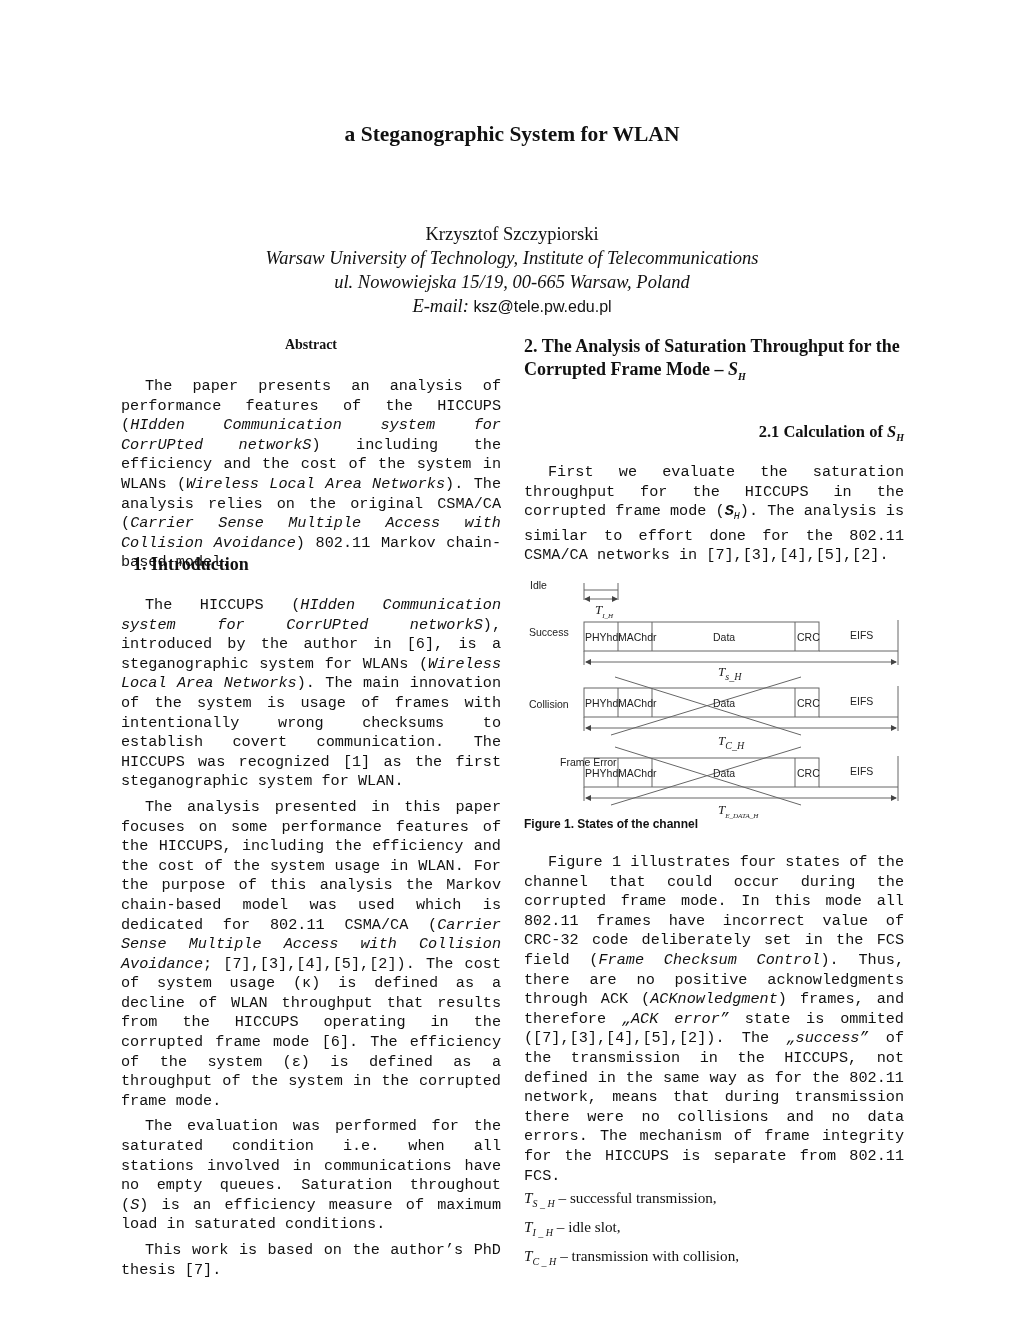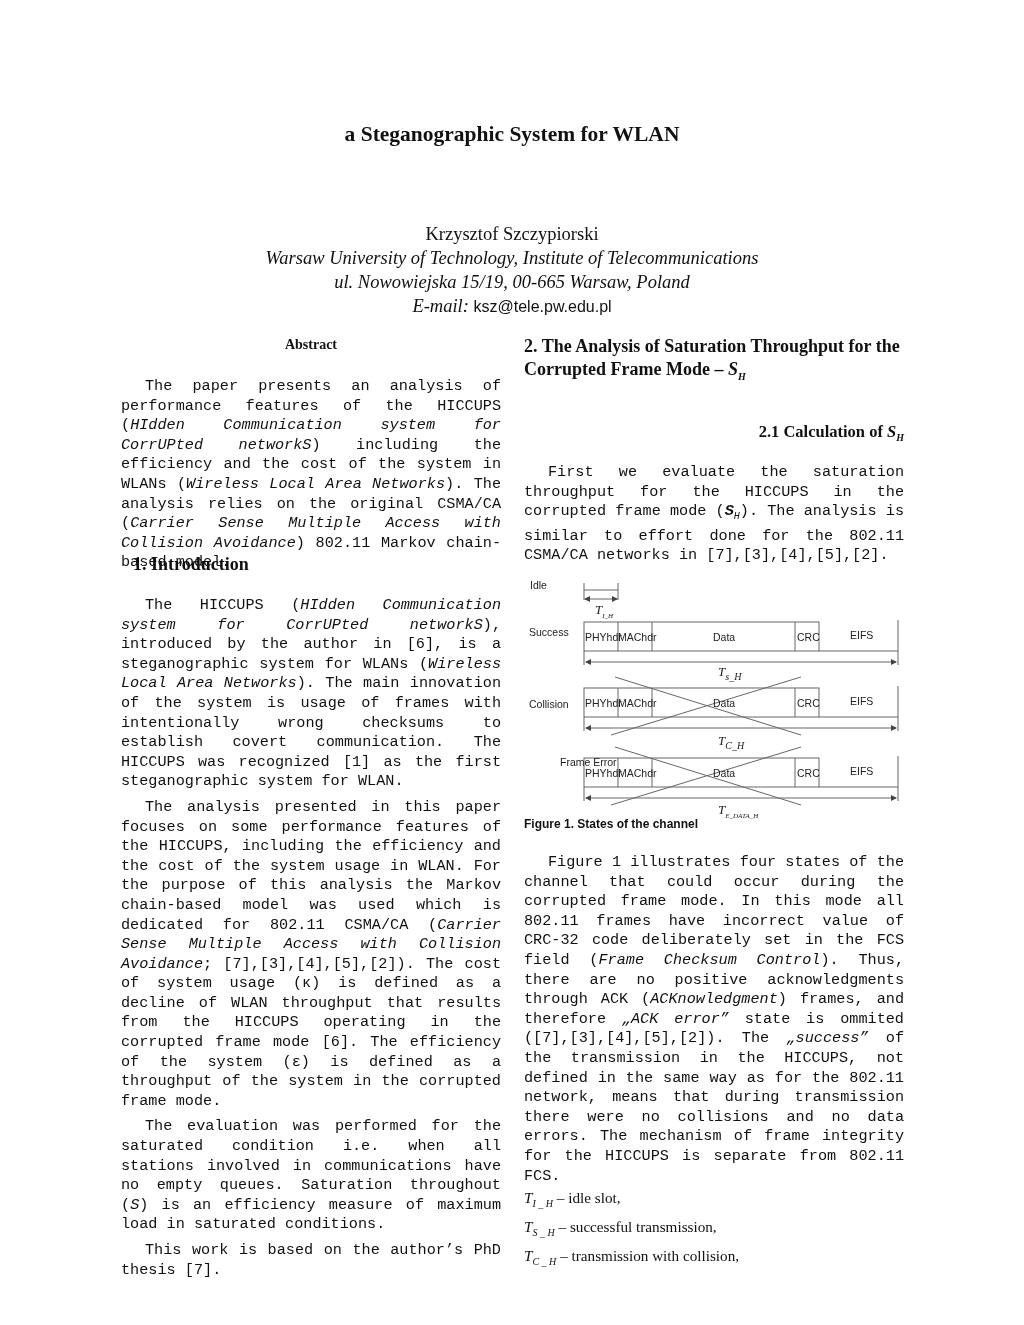--- a/index.html
+++ b/index.html
@@ -137,17 +137,17 @@
   <span class="abs" style="left:198px; top:89px; font-family:'Liberation Serif',serif; font-style:italic; font-size:13px;"><span>T</span><sub style="font-size:10px;">s_H</sub></span>
   <span class="abs" style="left:198px; top:158px; font-family:'Liberation Serif',serif; font-style:italic; font-size:13px;"><span>T</span><sub style="font-size:10px;text-align:right;">C_H</sub></span>
   <span class="abs" style="left:198px; top:227px; font-family:'Liberation Serif',serif; font-style:italic; font-size:13px;"><span>T</span><sub style="font-size:7px;">E_DATA_H</sub></span>
 </div>
 
 <div class="abs figcap" style="left:524px; top:817px;">Figure 1. States of the channel</div>
 
 <div class="abs col colR" style="top:853px;">
   <p><span>Figure 1 illustrates four states of the channel that could occur during the corrupted frame mode. In this mode all 802.11 frames have incorrect value of CRC-32 code deliberately set in the FCS field (</span><span class="it">Frame Checksum Control</span><span>). Thus, there are no positive acknowledgments through ACK (</span><span class="it">ACKnowledgment</span><span>) frames, and therefore </span><span class="it">„ACK error”</span><span> state is ommited ([7],[3],[4],[5],[2]). The </span><span class="it">„success”</span><span> of the transmission in the HICCUPS, not defined in the same way as for the 802.11 network, means that during transmission there were no collisions and no data errors. The mechanism of frame integrity for the HICCUPS is separate from 802.11 FCS.</span></p>
   <div class="defs">
+    <div><span class="it">T</span><sub>S _ H</sub><span> – successful transmission,</span></div>
     <div><span class="it">T</span><sub>I _ H</sub><span> – idle slot,</span></div>
-    <div><span class="it">T</span><sub>S _ H</sub><span> – successful transmission,</span></div>
     <div><span class="it">T</span><sub>C _ H</sub><span> – transmission with collision,</span></div>
   </div>
 </div>
 
 </body></html>

